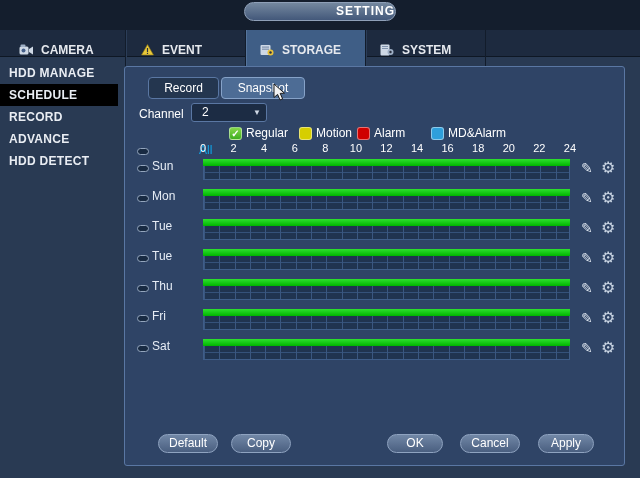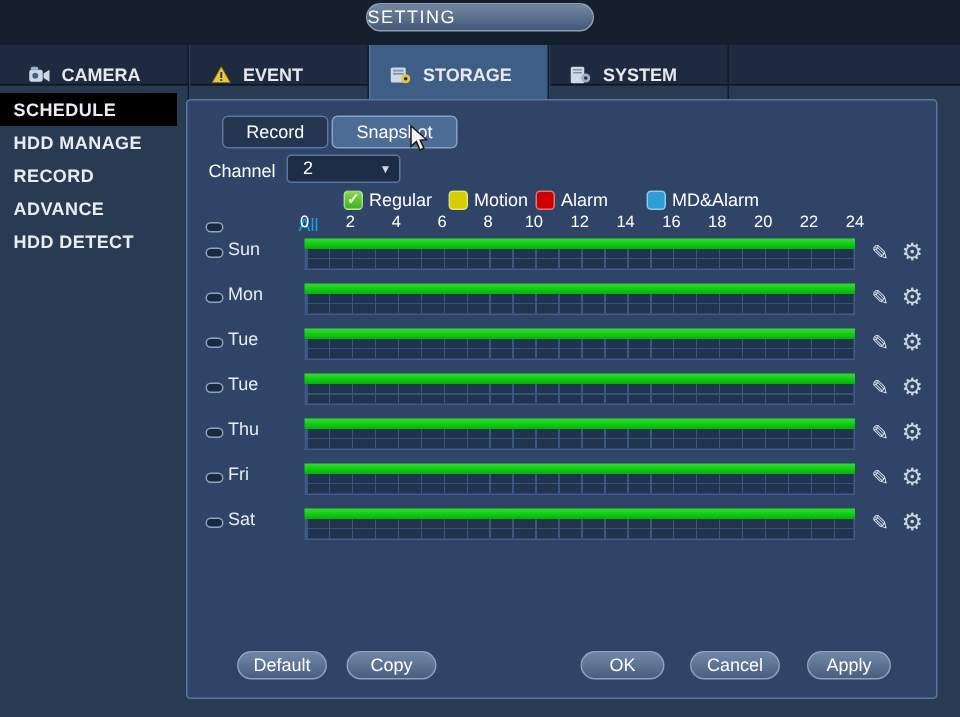--- a/index.html
+++ b/index.html
@@ -4,22 +4,22 @@
 <style>
   * { margin:0; padding:0; box-sizing:border-box; }
   body { background:#111; font-family:"Liberation Sans", sans-serif; }
   .screen { position:relative; width:640px; height:478px; background:#293a53; overflow:hidden;
             font-family:"Liberation Sans", sans-serif; }
 
   
   .topbar { position:absolute; left:0; top:0; width:640px; height:30px; background:#141e2d; }
   .setting-pill { position:absolute; left:50%; transform:translateX(-50%); top:2px; width:152px; height:19px;
                   border-radius:10px; background:linear-gradient(#74889f,#43587a);
-                  border:1px solid #8fa0b8; color:#fff; font-size:12px; font-weight:normal;
-                  text-align:left; line-height:17px; letter-spacing:1px; }
+                  border:1px solid #8fa0b8; color:#fff; font-size:12px; font-weight:bold;
+                  text-align:right; line-height:17px; letter-spacing:1px; }
 
   
   .tabbar { position:absolute; left:0; top:30px; width:640px; height:27px; background:#1d2a3f;
             display:flex; padding-left:6px; border-bottom:1px solid #0e1724; }
   .nav-tab { width:120px; height:39px; display:flex; align-items:center; gap:7px; padding-left:12px;
              color:#e6e9ee; font-size:12px; font-weight:bold; border-right:1px solid #121c2b;
              border-left:1px solid #2b3d58; cursor:default; }
   .nav-tab:first-child { border-left:none; }
   .nav-tab.active { background:#3f5e86; border-left-color:#55749c;text-align:center; }
   .tab-icon { display:inline-flex; width:16px; justify-content:center; }
@@ -138,22 +138,22 @@
             <rect x="2" y="4" width="6" height="1" fill="#7f92ac"></rect>
             <circle cx="10.5" cy="8" r="3" fill="#9fb0c6"></circle>
             <circle cx="10.5" cy="8" r="1.2" fill="#2b3242"></circle>
           </svg>
       </span>
       <span>SYSTEM</span>
     </div>
   </div>
 
   <div class="sidebar">
+    <div class="side-item">HDD MANAGE</div>
     <div class="side-item active">SCHEDULE</div>
-    <div class="side-item">HDD MANAGE</div>
     <div class="side-item">RECORD</div>
     <div class="side-item">ADVANCE</div>
     <div class="side-item">HDD DETECT</div>
   </div>
 
   <div class="panel">
 
     <div class="subtab record">Record</div>
     <div class="subtab snapshot">Snapshot</div>
 

